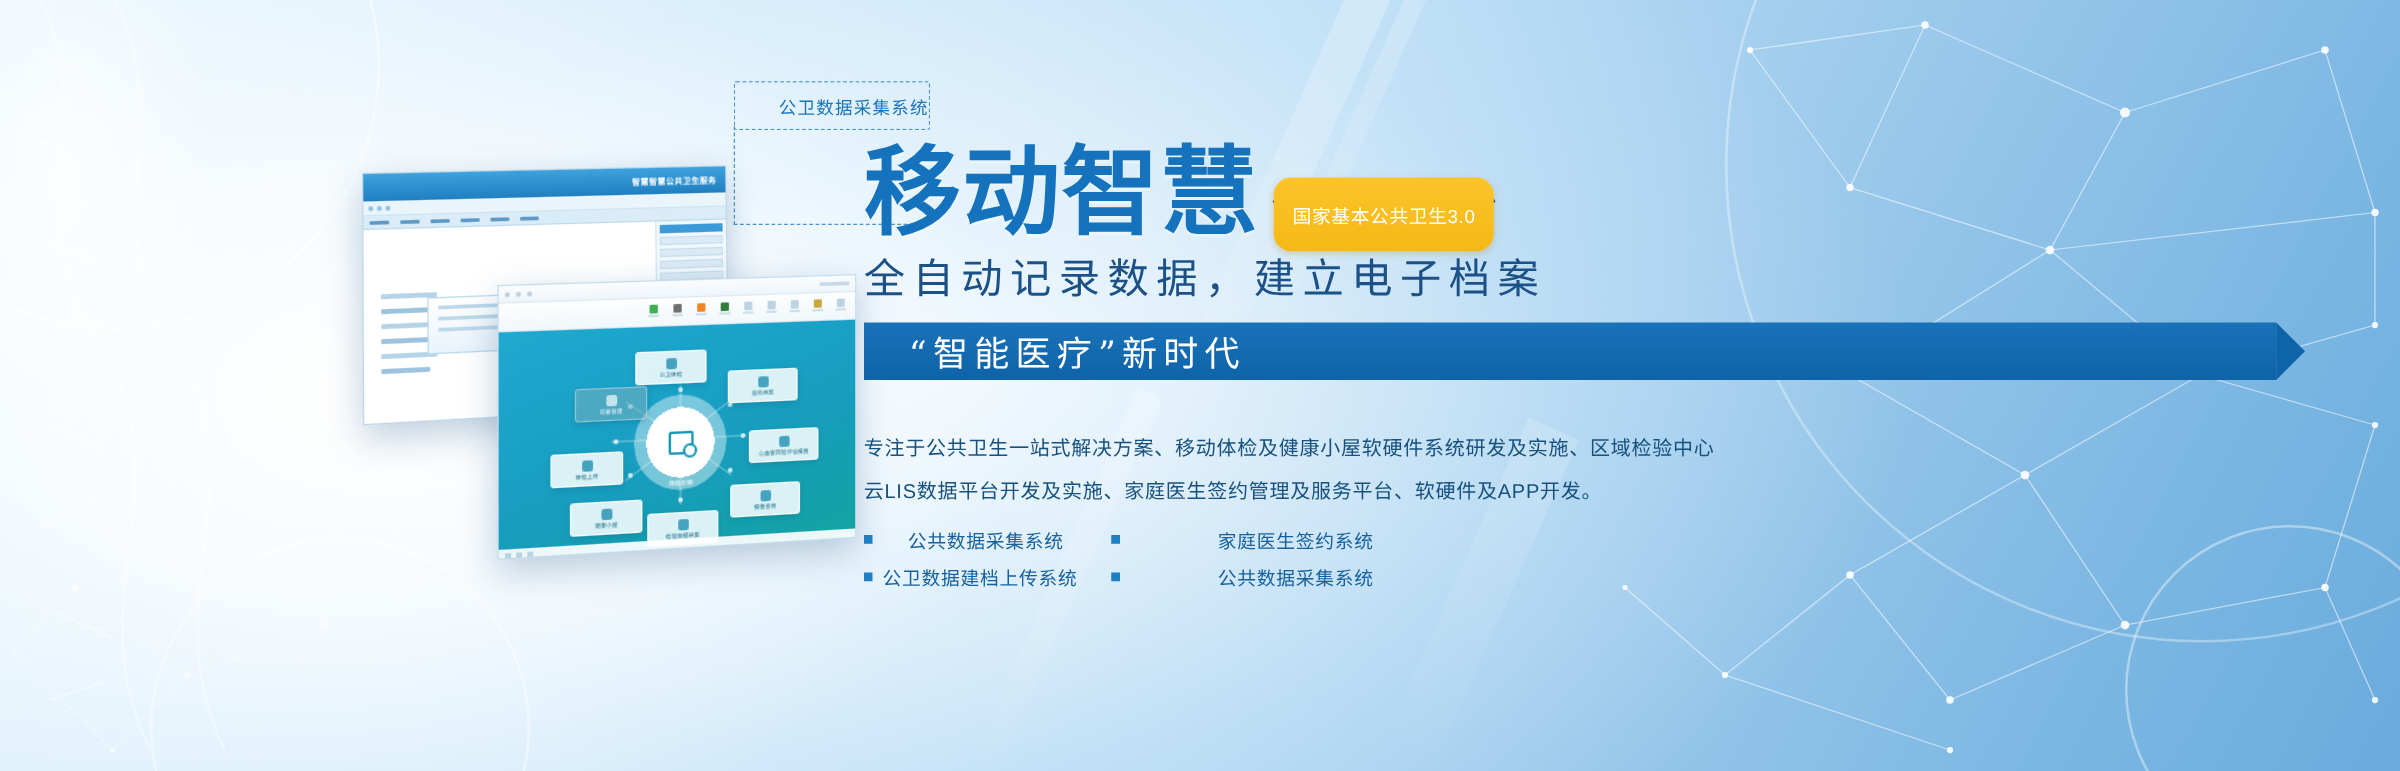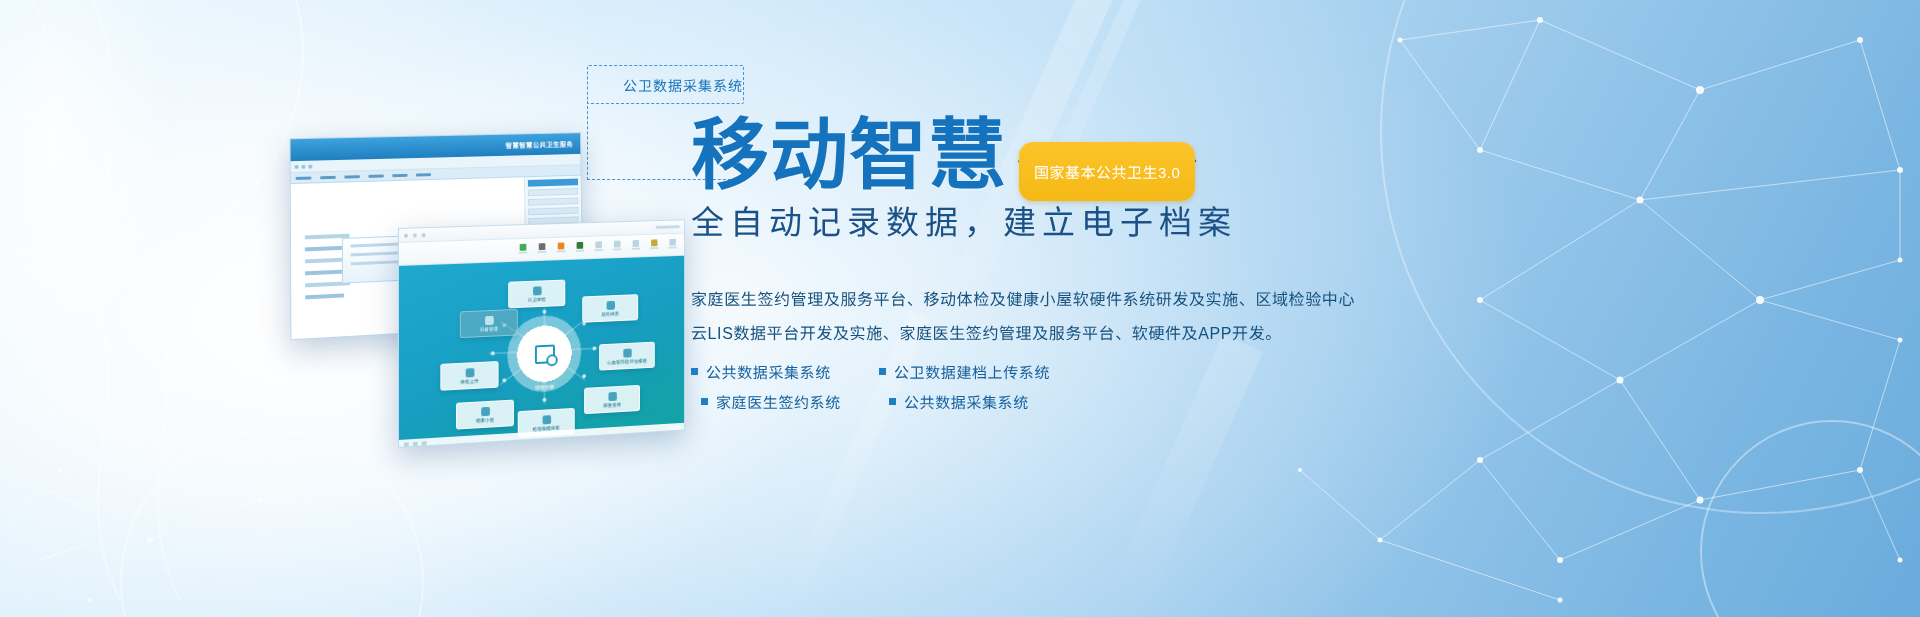--- a/index.html
+++ b/index.html
@@ -169,21 +169,21 @@
     font-family:"DejaVu Serif","Liberation Serif",serif;
   }
 
   .para{margin-top:44px;}
   .para p{
     margin:0 0 10px 0;font-size:16px;color:#17527f;letter-spacing:.6px;line-height:1.5;
     white-space:nowrap;
   }
 
   .bullets{margin-top:10px;display:grid;grid-template-columns:160px 220px;grid-auto-rows:30px;column-gap:28px;}
-  .bi{display:flex;align-items:center;gap:8px;}
+  .bi{display:flex;align-items:center;gap:8px;justify-content:space-between;}
   .bi .sq{width:7px;height:7px;background:#1f7fc2;flex:0 0 auto;}
   .bi .bt{font-size:15px;color:#17619e;letter-spacing:.6px;white-space:nowrap;}
   .bi.indent{padding-left:10px;}
 </style>
 </head>
 <body>
 
 <div class="banner">
 
   <div class="mesh">
@@ -418,39 +418,42 @@
   <div class="copy">
 
     <div class="h1row">
       <span class="h1-strong">移动智慧</span>
       <span class="h1-sub">体检云平台</span>
       <span class="pill">国家基本公共卫生3.0</span>
     </div>
 
     <div class="h2">全自动记录数据，建立电子档案</div>
 
+    <div class="ribbon">
+      <span>“智能医疗”新时代</span>
+    </div>
 
     <div class="para">
-      <p>家庭医生签约管理及服务平台、移动体检及健康小屋软硬件系统研发及实施、区域检验中心</p>
+      <p>专注于公共卫生一站式解决方案、移动体检及健康小屋软硬件系统研发及实施、区域检验中心</p>
       <p>云LIS数据平台开发及实施、家庭医生签约管理及服务平台、软硬件及APP开发。</p>
     </div>
 
     <div class="bullets">
       <div class="bi">
         <span class="sq"></span>
         <span class="bt">公共数据采集系统</span>
       </div>
+      <div class="bi indent">
+        <span class="sq"></span>
+        <span class="bt">家庭医生签约系统</span>
+      </div>
       <div class="bi">
         <span class="sq"></span>
         <span class="bt">公卫数据建档上传系统</span>
       </div>
       <div class="bi indent">
         <span class="sq"></span>
-        <span class="bt">家庭医生签约系统</span>
-      </div>
-      <div class="bi indent">
-        <span class="sq"></span>
         <span class="bt">公共数据采集系统</span>
       </div>
     </div>
 
   </div>
 </div>
 
 </body></html>

